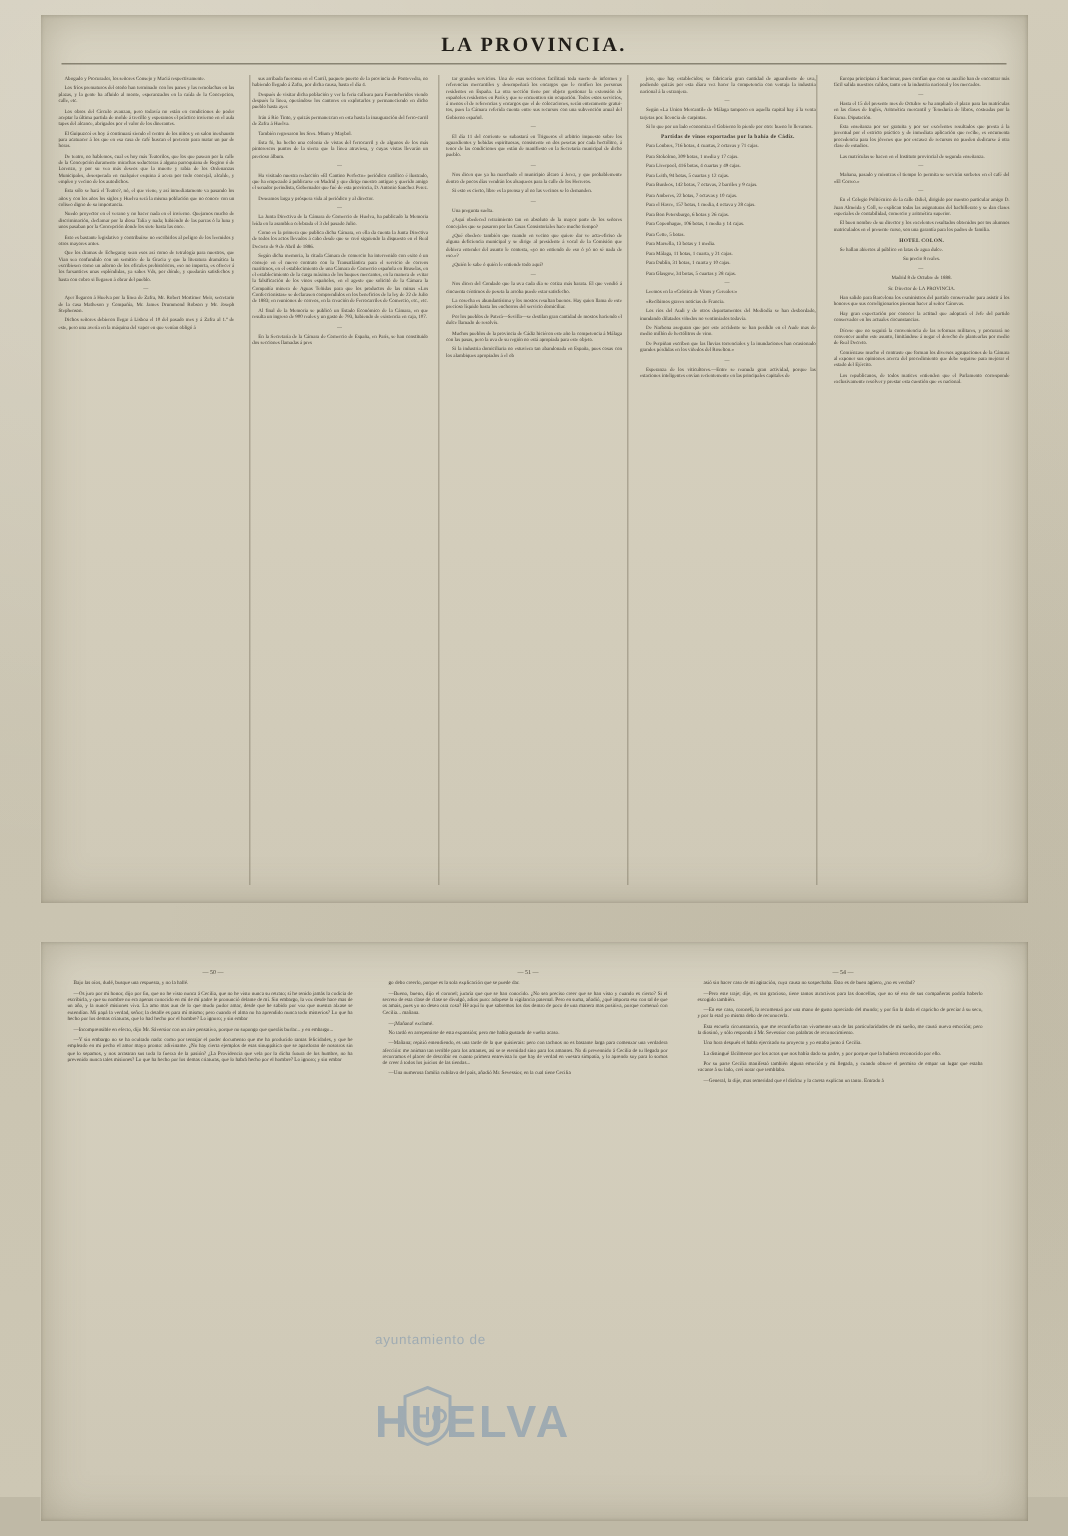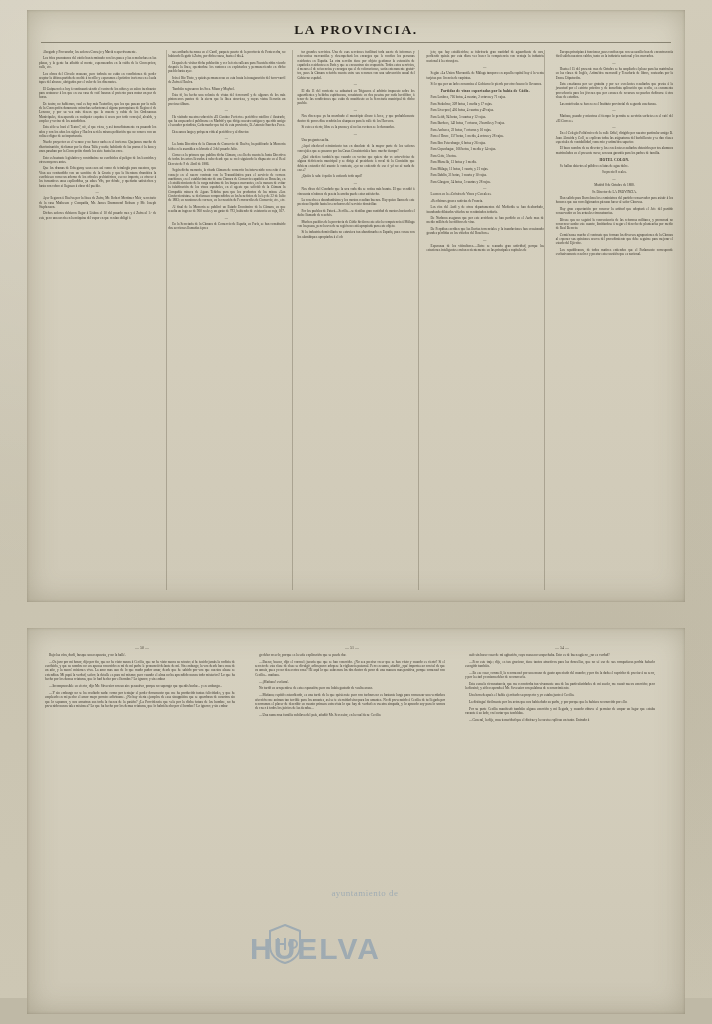--- a/index.html
+++ b/index.html
@@ -68,22 +68,22 @@
   .bcol p{margin:0 0 2.3px 0;text-indent:4px;}
   .pgnum{
     text-align:center;font-size:4px;margin:0 0 4px 0;text-indent:0;color:#4a453a;
   }
   
   .wm{
     position:absolute;left:250px;top:880px;width:230px;height:120px;
     opacity:.33;pointer-events:none;
   }
   .wm-text{
-    position:absolute;left:0;top:8px;width:230px;text-align:center;
-    font-size:9px;letter-spacing:.5px;color:#3f6fa8;font-family:Liberation Serif, serif;
+    position:absolute;left:0;top:8px;width:230px;
+    font-size:9px;letter-spacing:.5px;color:#3f6fa8;font-family:Liberation Sans, sans-serif;
   }
   .wm-big{
     position:absolute;left:0;top:52px;width:230px;
     font-size:30px;font-weight:bold;letter-spacing:2px;color:#3f6fa8;
     font-family:"Liberation Sans",sans-serif;
   }
   .wm-logo{
     position:absolute;left:18px;top:44px;width:34px;height:40px;
   }
   .edge{

